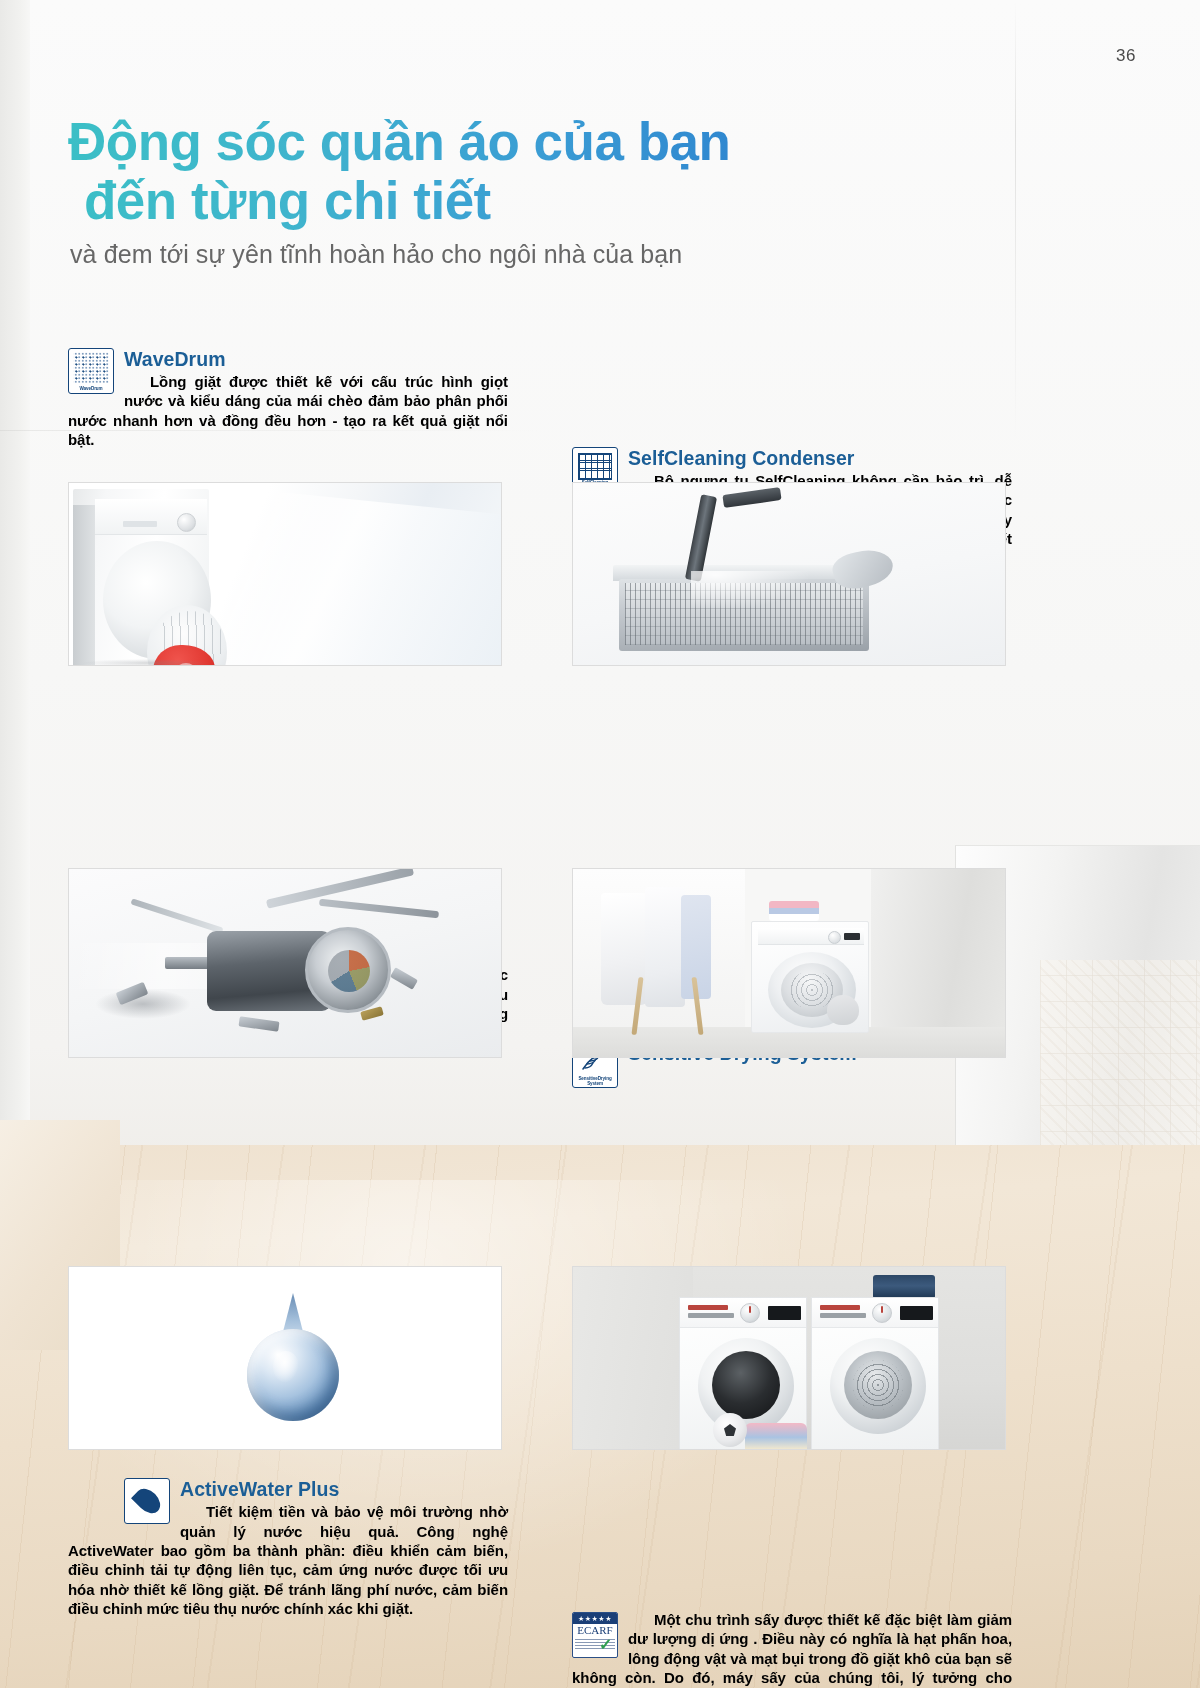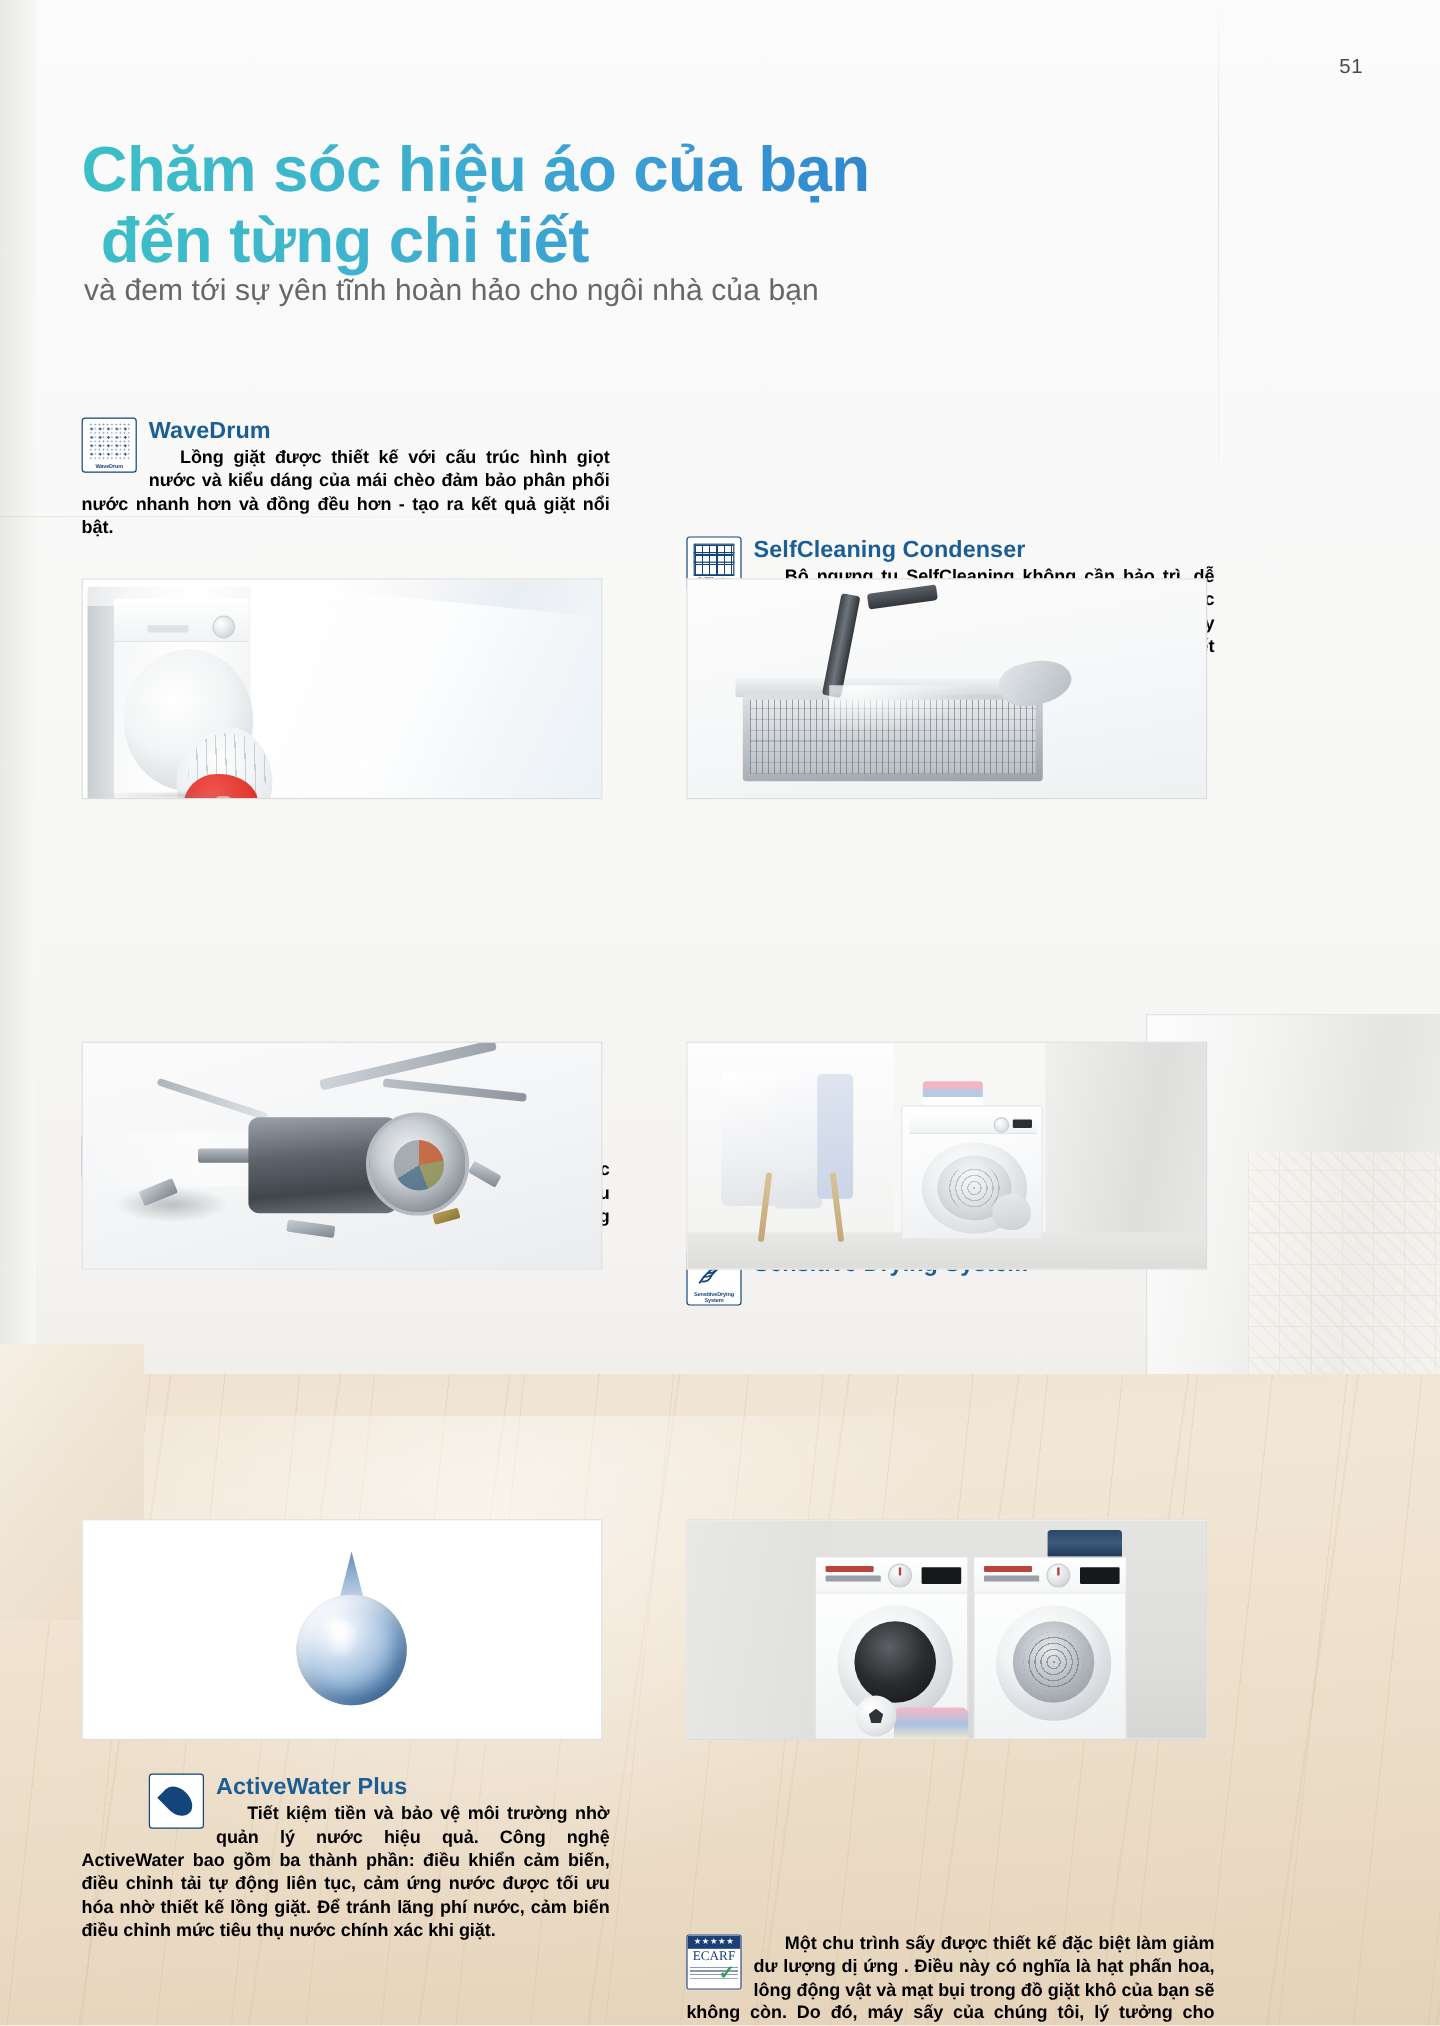--- a/index.html
+++ b/index.html
@@ -138,21 +138,21 @@
     -webkit-background-clip: text;
     background-clip: text;
     color: transparent;
     -webkit-text-fill-color: transparent;
   }
   .headline .l2 { display: block; margin-left: 16px; }
 
   .subhead {
     position: absolute;
     left: 70px;
-    top: 228px;
+    top: 240px;
     font-size: 25px;
     color: #676767;
     letter-spacing: .1px;
   }
 
   
   .col-left  { position: absolute; left: 68px;  width: 440px; }
   .col-right { position: absolute; left: 572px; width: 440px; }
 
   .feature { position: relative; }
@@ -644,24 +644,24 @@
   <div class="bg-seam2"></div>
   <div class="bg-cabinet"></div>
   <div class="bg-tile"></div>
   <div class="bg-floor"></div>
   <div class="bg-floor-corner"></div>
   <div class="bg-floor-glow"></div>
 </div>
 
 <div class="page">
 
-  <div class="page-number">51</div>
+  <div class="page-number">36</div>
 
   <h1 class="headline">
-    <span>Chăm sóc hiệu áo của bạn</span>
+    <span>Động sóc quần áo của bạn</span>
     <span class="l2">đến từng chi tiết</span>
   </h1>
 
   <div class="subhead">và đem tới sự yên tĩnh hoàn hảo cho ngôi nhà của bạn</div>
 
   <div class="col-left feature" style="top:346px;">
     <div class="feature-head">
       <div class="badge sq">
         <div class="art-wavedrum"></div>
         <div class="badge-caption">WaveDrum</div>

